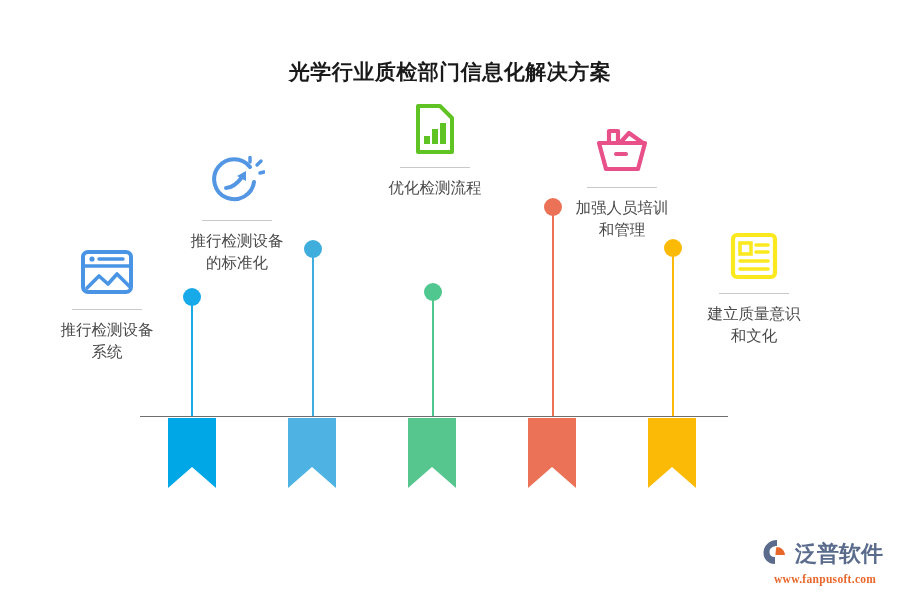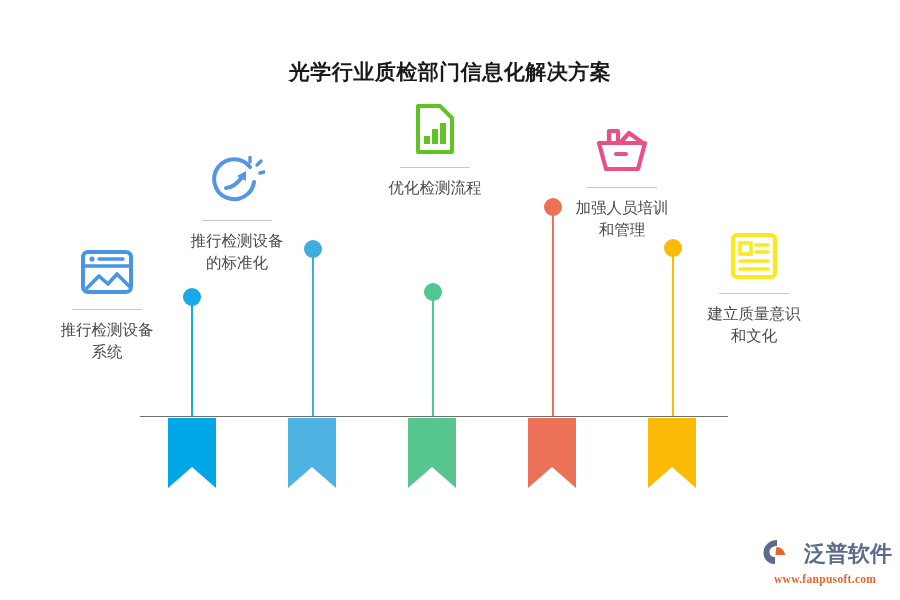--- a/index.html
+++ b/index.html
@@ -95,21 +95,21 @@
   .logo {
     position: absolute;
     left: 762px;
     top: 538px;
     width: 130px;
     height: 48px;
   }
   .logo-row {
     display: flex;
     align-items: center;
-    gap: 12px;
+    gap: 3px;
   }
   .logo-text {
     font-size: 22px;
     font-weight: bold;
     color: #5a6b8c;
     line-height: 1;
     letter-spacing: 0px;
   }
   .logo-url {
     font-size: 11.5px;

